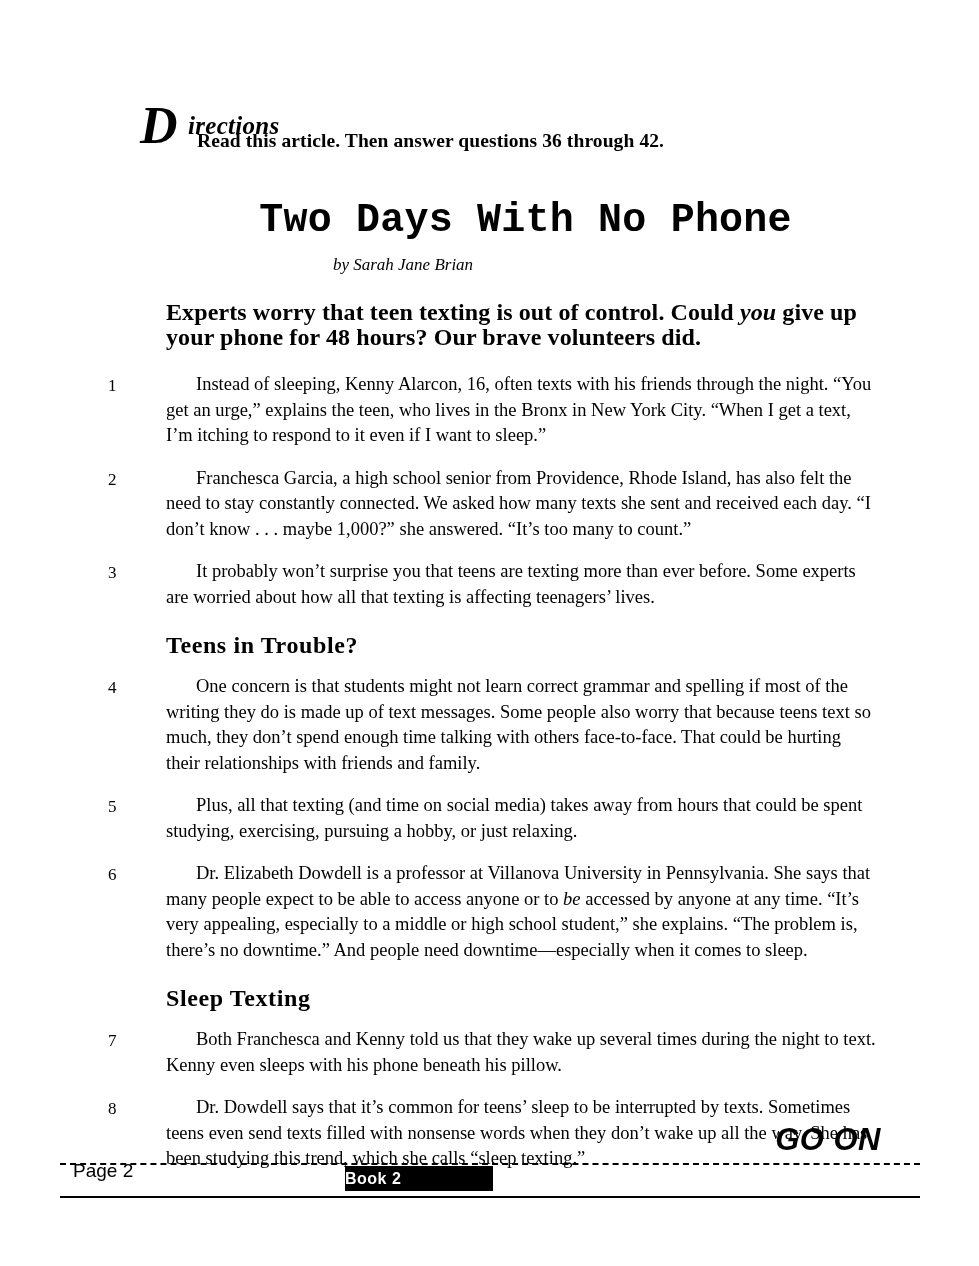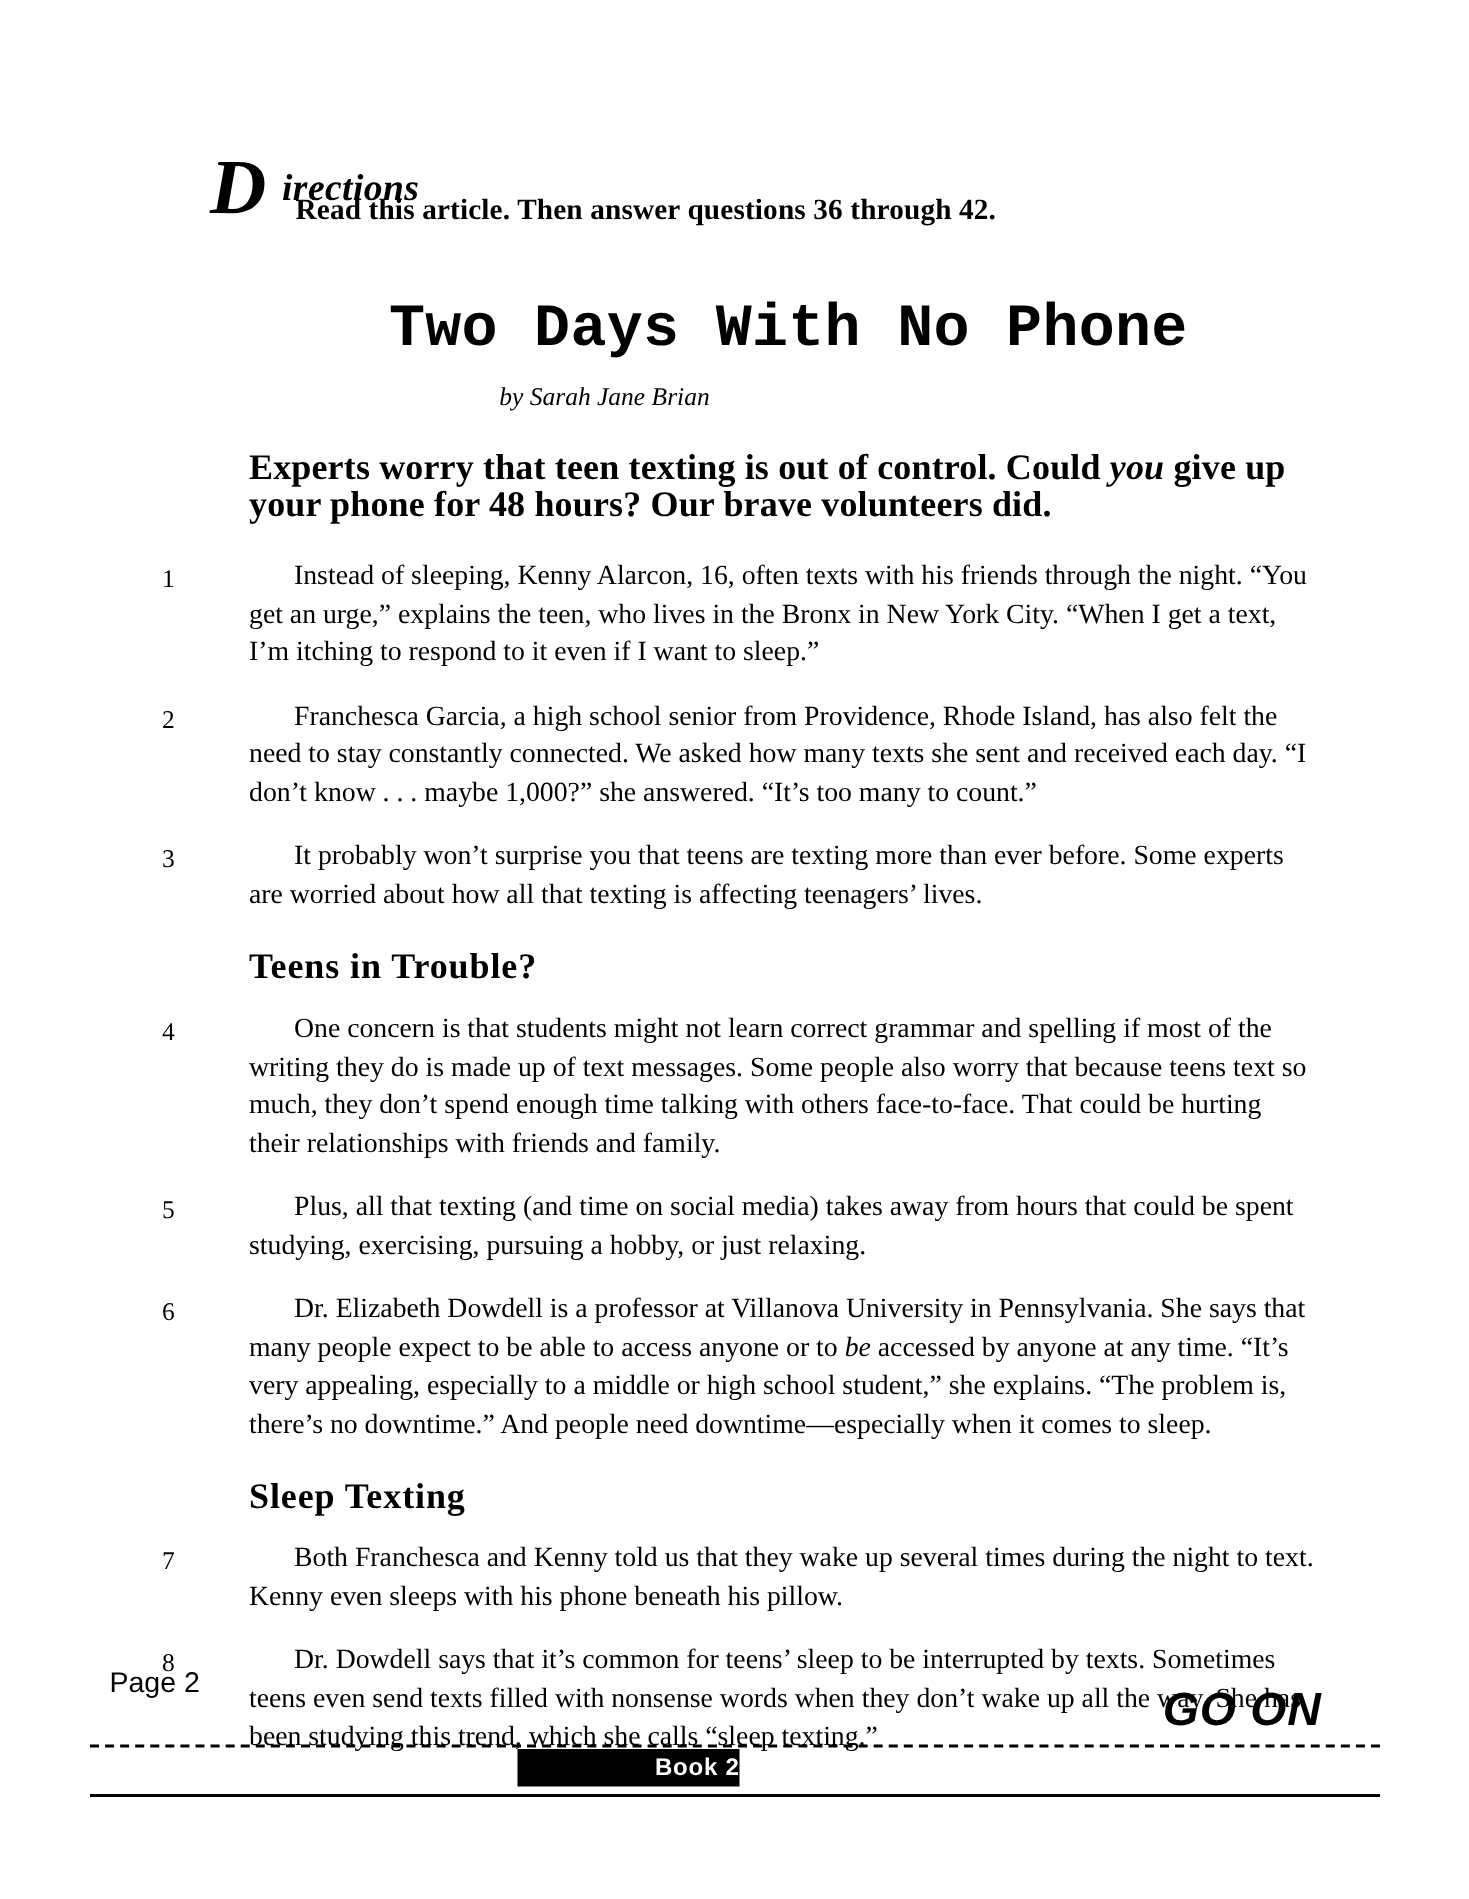--- a/index.html
+++ b/index.html
@@ -151,36 +151,36 @@
   .solidrule {
     position: absolute;
     left: 60px;
     top: 1196px;
     width: 860px;
     border-top: 2px solid #000;
   }
   .pagelabel {
     position: absolute;
     left: 73px;
-    top: 1112px;
+    top: 1160px;
     font-family: "Liberation Sans", sans-serif;
     font-size: 19px;
   }
   .booktag {
     position: absolute;
     left: 345px;
     top: 1166px;
     width: 148px;
     height: 25px;
     background: #000;
     color: #fff;
     font-family: "Liberation Sans", sans-serif;
     font-weight: bold;
     font-size: 16px;
-    text-align: right;
+    text-align: left;
     line-height: 25px;
     letter-spacing: 0.5px;
   }
 </style>
 </head>
 <body>
 
 <div class="page">
 
   <div class="directions">

